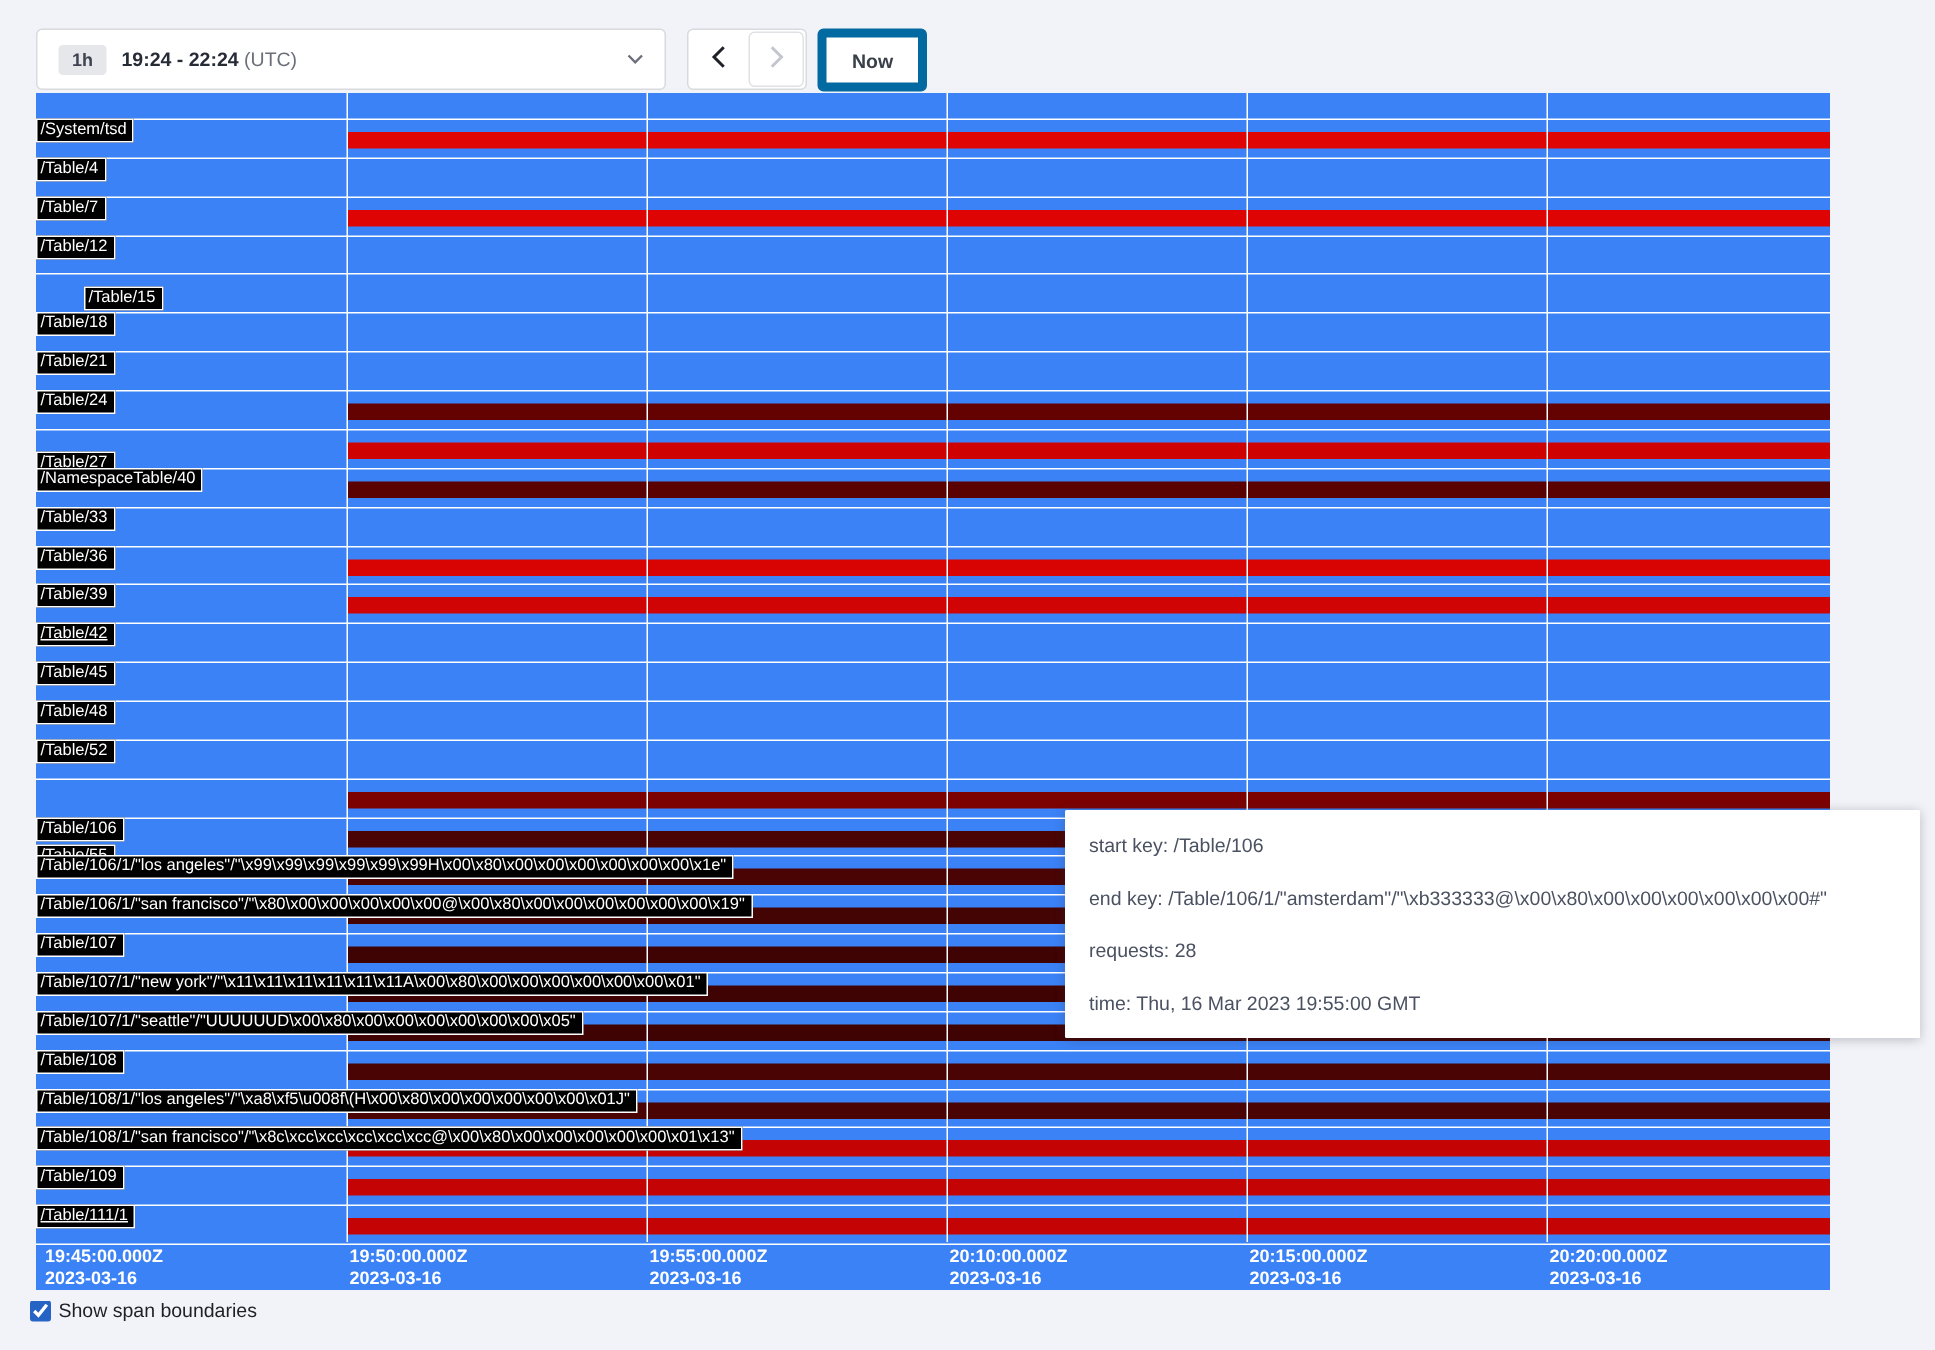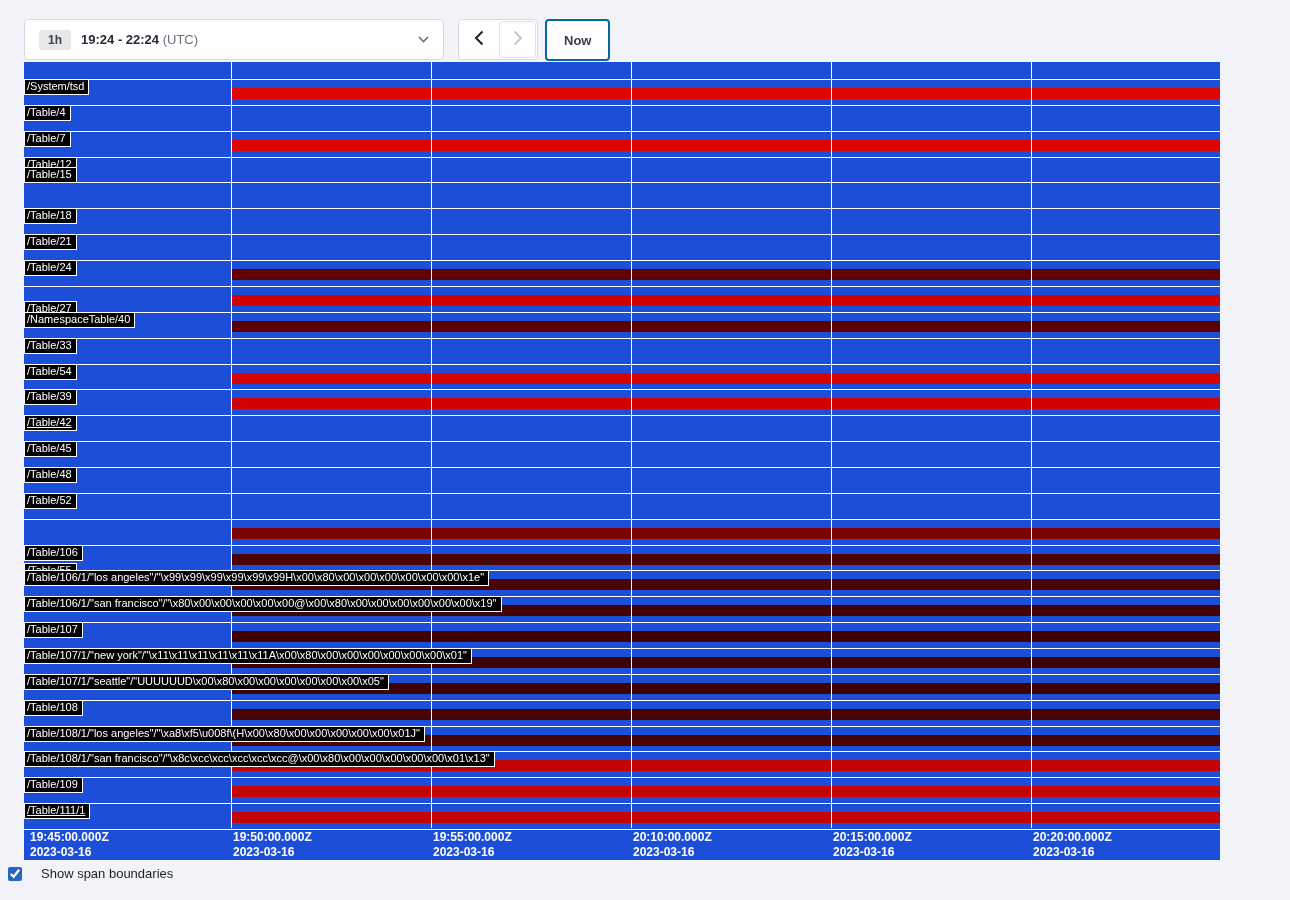--- a/index.html
+++ b/index.html
@@ -31,29 +31,29 @@
     display: flex; align-items: center; padding: 1px; gap: 2px;
   }
   .navbtn {
     width: 37px; height: 37px; background: #fff; border: none; border-radius: 4px;
     display: flex; align-items: center; justify-content: center; cursor: pointer;
   }
   .navbtn.next { border: 1px solid #dfe1e5; cursor: default; }
 
   .nowbtn {
     position: absolute; left: 545px; top: 19px; height: 42px; padding: 0 17px;
-    background: #fff; border: 2px solid #0369a1; border-radius: 4px;
+    background: #fff; border: 6px solid #0369a1; border-radius: 4px;
     font-family: "Liberation Sans", sans-serif;
     font-size: 13px; font-weight: bold; color: #394049; cursor: pointer;
   }
 
   
   .heatmap {
     position: absolute; left: 24px; top: 62px; width: 1196px; height: 798px;
-    background: #1d4ed8; overflow: hidden;
+    background: #3b82f6; overflow: hidden;
   }
   .band { position: absolute; left: 208px; width: 988px; height: 11px; z-index: 0; }
   .gridline { position: absolute; top: 0; width: 1px; height: 766px; background: #ffffff; z-index: 1; }
   .boundary { position: absolute; left: 0; width: 1196px; height: 1px; background: #ffffff; z-index: 2; }
   .chip {
     position: absolute; left: 0; background: #000; border: 1px solid #fff;
     color: #fff; font-size: 11px; line-height: 13px; padding: 0 4px 1px 2px;
     white-space: nowrap; z-index: 3; height: 16px;
   }
   .tick { position: absolute; top: 768px; color: #fff; font-size: 12px; font-weight: bold; line-height: 15px; z-index: 3; }
@@ -61,22 +61,22 @@
   
   .tooltip {
     position: absolute; left: 710px; top: 540px; width: 570px;
     background: #fff; box-shadow: 0 1px 7px rgba(50,55,68,.28);
     padding: 6px 0; z-index: 5; border-radius: 1px;
   }
   .tt-line { font-size: 13px; color: #4a5160; padding: 10px 16px; white-space: nowrap; overflow: hidden; }
 
   
   .footer {
-    position: absolute; left: 8px; top: 866px;
-    display: flex; align-items: center; gap: 19px;
+    position: absolute; left: 20px; top: 866px;
+    display: flex; align-items: center; gap: 5px;
     font-size: 13px; color: #1d2026; cursor: pointer;
   }
   .footer input[type=checkbox] { width: 14px; height: 14px; accent-color: #2563c4; cursor: pointer; }
 </style>
 </head>
 <body>
 
 <div class="page">
 
   <div class="timepicker">
@@ -163,28 +163,28 @@
       <div class="boundary" style="top: 637.6px;"></div>
       <div class="boundary" style="top: 663.5px;"></div>
       <div class="boundary" style="top: 689.4px;"></div>
       <div class="boundary" style="top: 715.2px;"></div>
       <div class="boundary" style="top: 741.1px;"></div>
       <div class="boundary" style="top: 766.9px;"></div>
       <div class="chip" style="top: 17px;">/System/tsd</div>
       <div class="chip" style="top: 42.9px;">/Table/4</div>
       <div class="chip" style="top: 68.7px;">/Table/7</div>
       <div class="chip" style="top: 94.6px;">/Table/12</div>
-      <div class="chip" style="top: 105px;">/Table/15</div>
+      <div class="chip" style="top: 129px; margin-left: 32px;">/Table/15</div>
       <div class="chip" style="top: 146.3px;">/Table/18</div>
       <div class="chip" style="top: 172.2px;">/Table/21</div>
       <div class="chip" style="top: 198px;">/Table/24</div>
       <div class="chip" style="top: 239px;">/Table/27</div>
       <div class="chip" style="top: 249.7px;">/NamespaceTable/40</div>
       <div class="chip" style="top: 275.6px;">/Table/33</div>
-      <div class="chip" style="top: 301.5px;">/Table/54</div>
+      <div class="chip" style="top: 301.5px;">/Table/36</div>
       <div class="chip" style="top: 327.3px;">/Table/39</div>
       <div class="chip" style="top: 353.2px; text-decoration: underline;">/Table/42</div>
       <div class="chip" style="top: 379px;">/Table/45</div>
       <div class="chip" style="top: 404.9px;">/Table/48</div>
       <div class="chip" style="top: 430.8px;">/Table/52</div>
       <div class="chip" style="top: 456.6px; margin-top: 44px;">/Table/55</div>
       <div class="chip" style="top: 482.5px;">/Table/106</div>
       <div class="chip" style="top: 508.3px;">/Table/106/1/"los angeles"/"\x99\x99\x99\x99\x99\x99H\x00\x80\x00\x00\x00\x00\x00\x00\x1e"</div>
       <div class="chip" style="top: 534.2px;">/Table/106/1/"san francisco"/"\x80\x00\x00\x00\x00\x00@\x00\x80\x00\x00\x00\x00\x00\x00\x19"</div>
       <div class="chip" style="top: 560.1px;">/Table/107</div>
@@ -214,19 +214,25 @@
       <div class="tick" style="left: 809px;">
         <div>20:15:00.000Z</div>
         <div>2023-03-16</div>
       </div>
       <div class="tick" style="left: 1009px;">
         <div>20:20:00.000Z</div>
         <div>2023-03-16</div>
       </div>
     </div>
 
+  <div class="tooltip" id="tooltip">
+      <div class="tt-line">start key: /Table/106</div>
+      <div class="tt-line">end key: /Table/106/1/"amsterdam"/"\xb333333@\x00\x80\x00\x00\x00\x00\x00\x00#"</div>
+      <div class="tt-line">requests: 28</div>
+      <div class="tt-line">time: Thu, 16 Mar 2023 19:55:00 GMT</div>
+    </div>
 
   <label class="footer">
     <input type="checkbox" checked="" style="">
     <span>Show span boundaries</span>
   </label>
 
 </div>
 
 </body></html>

